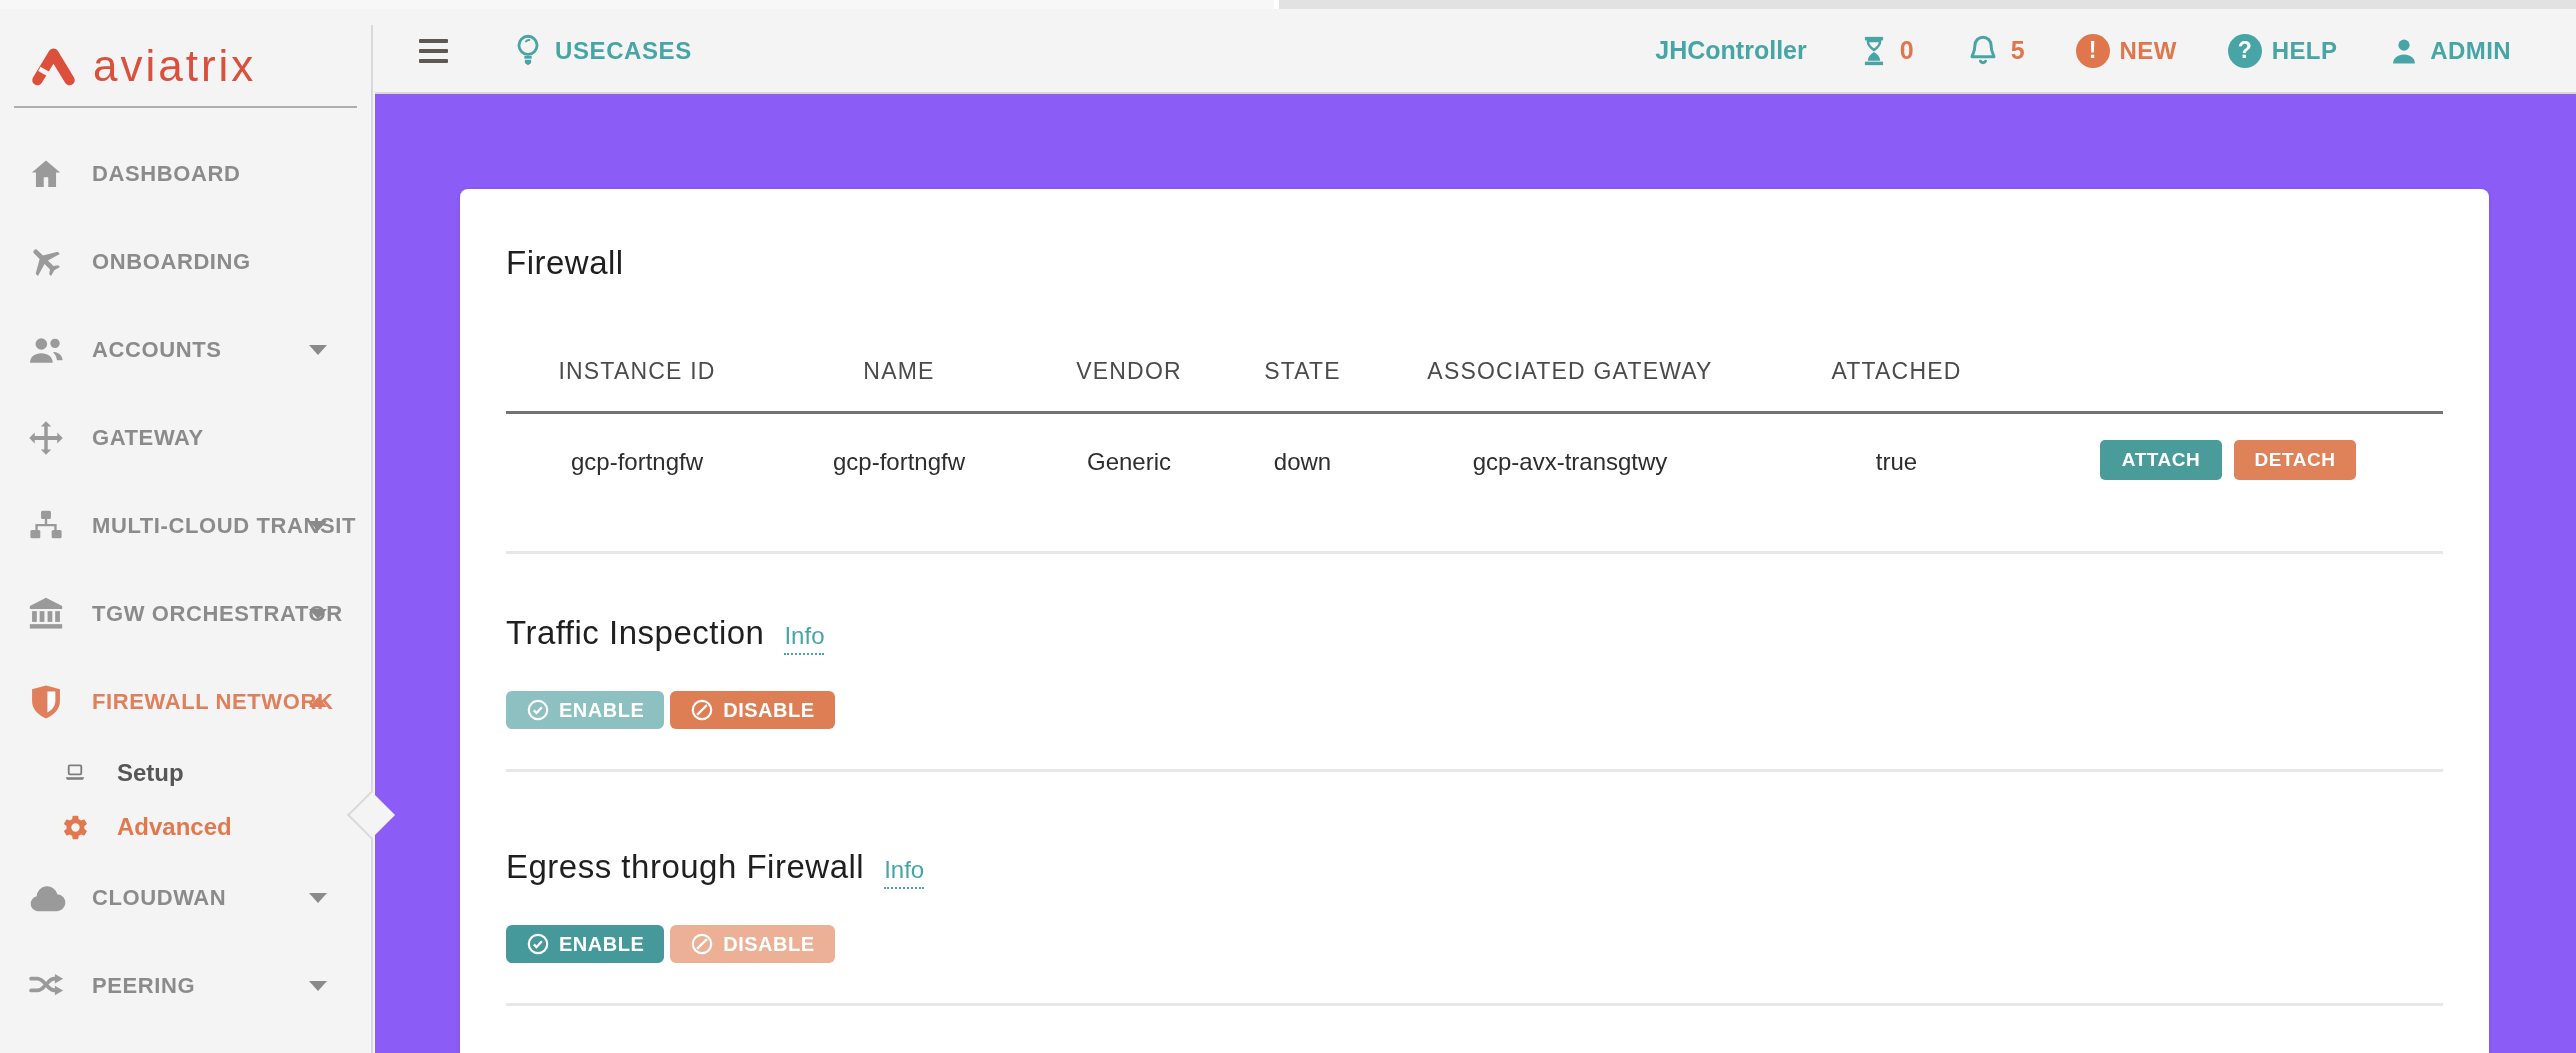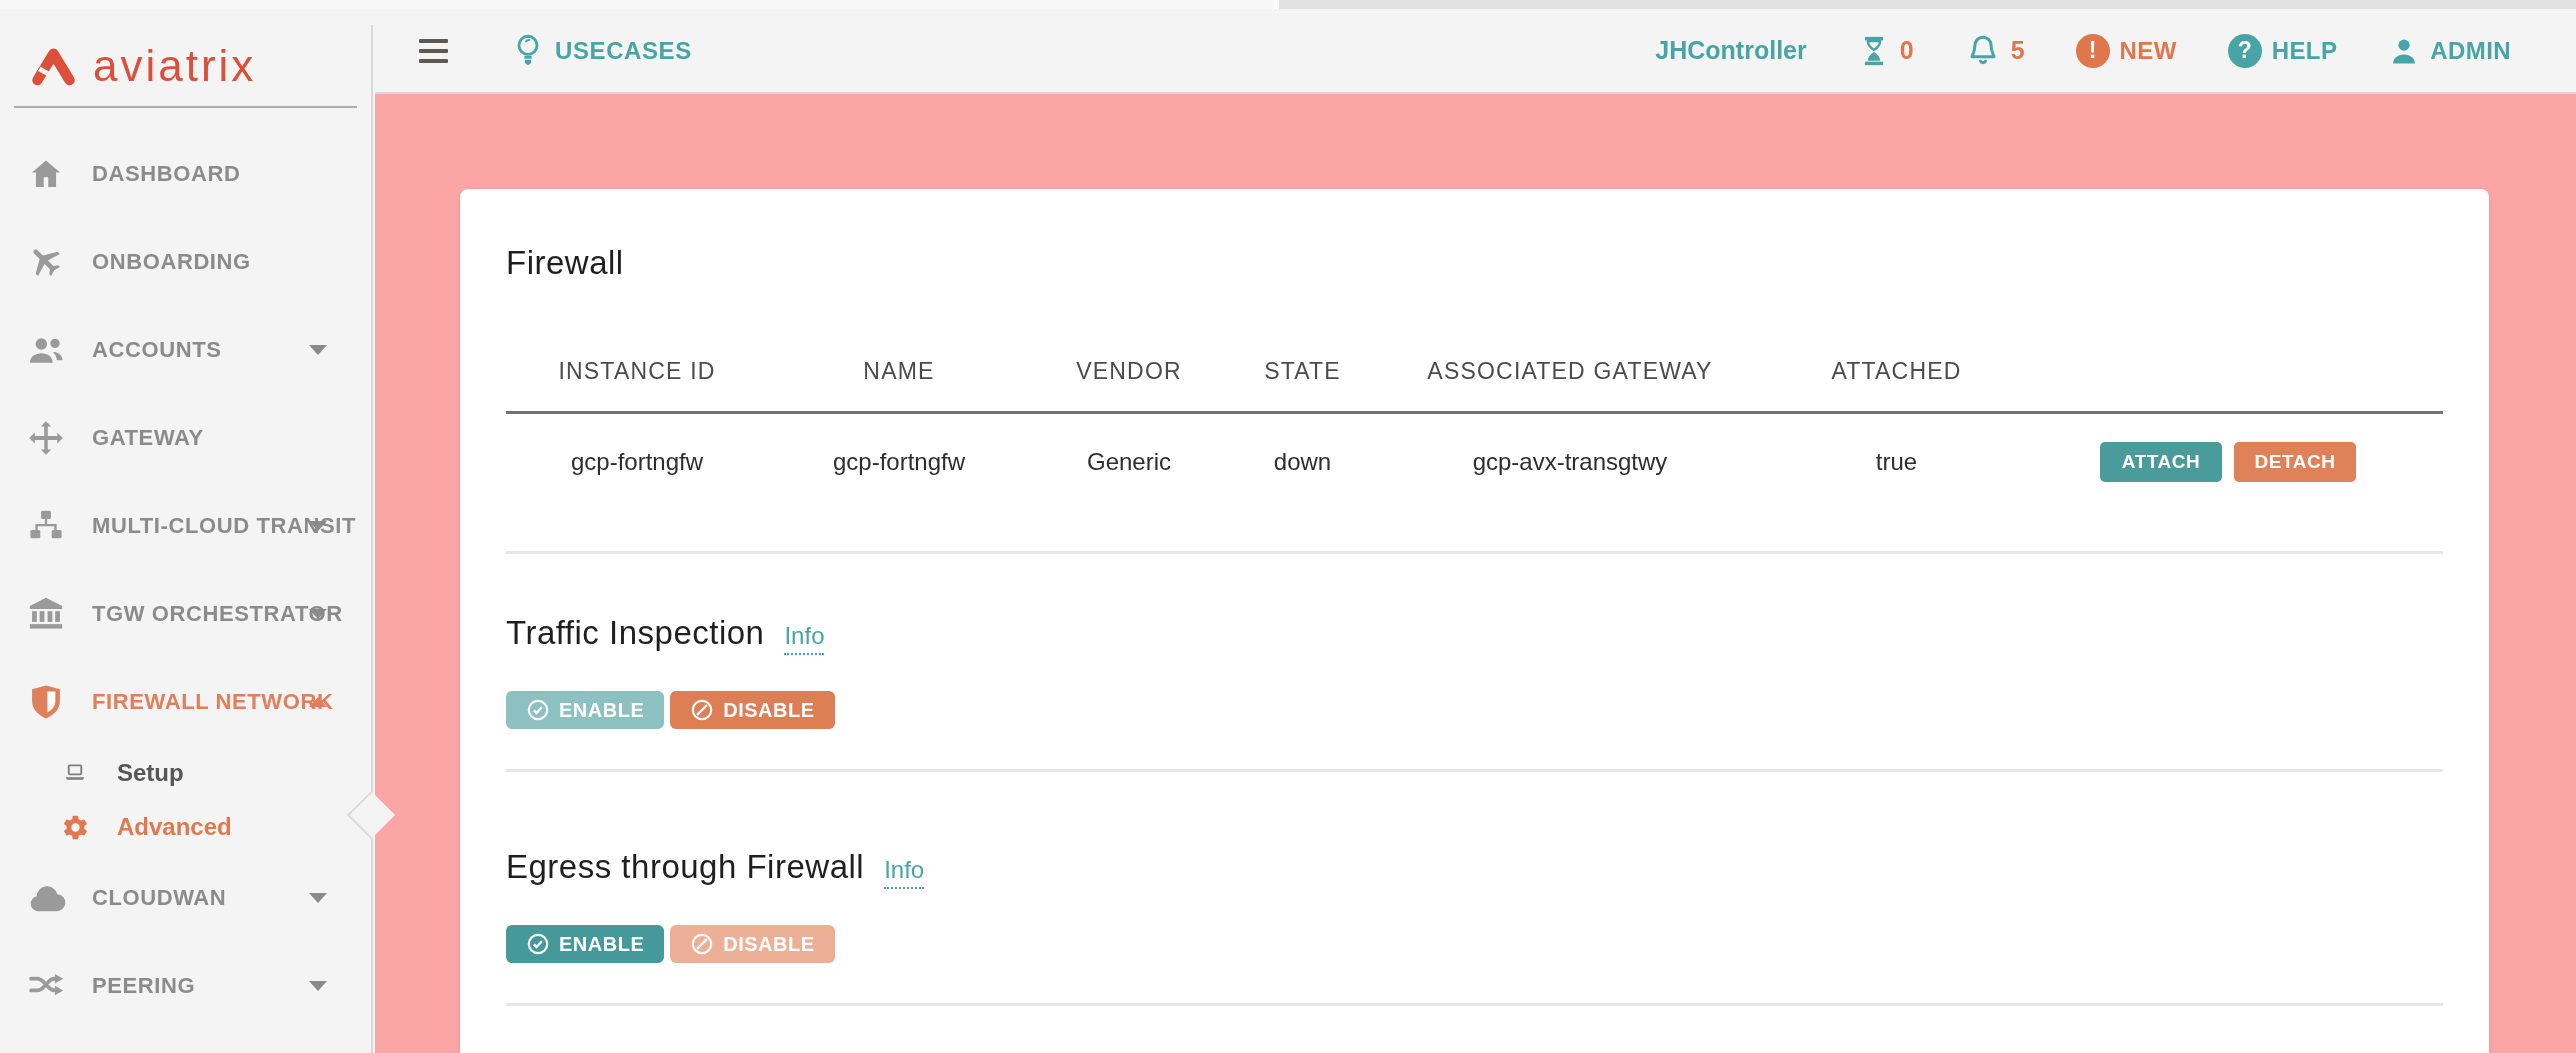--- a/index.html
+++ b/index.html
@@ -52,30 +52,30 @@
   .top-group { display:flex; align-items:center; gap:10px; cursor:pointer; }
   .count-num { color:#E0764B; font-weight:700; font-size:25px; }
   .top-label-orange { color:#E0764B; font-weight:700; font-size:24px; letter-spacing:0.4px; }
   .top-label-teal { color:#47A5A6; font-weight:700; font-size:24px; letter-spacing:0.4px; }
   .badge-circle { width:34px; height:34px; border-radius:50%; color:#fff; display:flex;
     align-items:center; justify-content:center; font-weight:700; font-size:23px; flex:none; }
   .badge-orange { background:#E0764B; }
   .badge-teal { background:#47A5A6; }
 
   
-  .main { position:absolute; top:94px; left:375px; width:2201px; height:959px; background:#fca5a5; }
+  .main { position:absolute; top:94px; left:375px; width:2201px; height:959px; background:#8b5cf6; }
   .card { margin:95px 87px 0 85px; background:#fff; border-radius:8px;
     box-shadow:0 1px 4px rgba(0,0,0,.10); padding:0 46px; height:1188px; }
 
   .card-title { padding-top:55px; font-size:33px; color:#1f1f1f; font-weight:400; letter-spacing:0.5px; }
 
   .fw-table { margin-top:75px; }
   .t-head { display:flex; align-items:center; padding-bottom:26px; border-bottom:3px solid #737373;
     color:#4b4b4b; font-size:23px; letter-spacing:1.2px; line-height:28px; }
-  .t-row { display:flex; align-items:center; padding:26px 0 67px; border-bottom:3px solid #e7e7e7;
+  .t-row { display:flex; padding:26px 0 67px; border-bottom:3px solid #e7e7e7;
     font-size:24px; color:#2e2e2e; line-height:44px; }
   .col { text-align:center; flex:none; }
   .c1{width:262px} .c2{width:262px} .c3{width:198px} .c4{width:149px} .c5{width:386px} .c6{width:267px}
   .row-actions { margin-left:auto; margin-right:87px; display:flex; gap:12px; }
   .btn { border:none; border-radius:5px; color:#fff; font-weight:700; font-family:inherit;
     cursor:pointer; letter-spacing:0.5px; }
   .btn-attach { background:#4A9C9B; width:122px; height:40px; font-size:19px; }
   .btn-detach { background:#DF8159; width:122px; height:40px; font-size:19px; }
 
   .section { border-bottom:3px solid #e7e7e7; }

